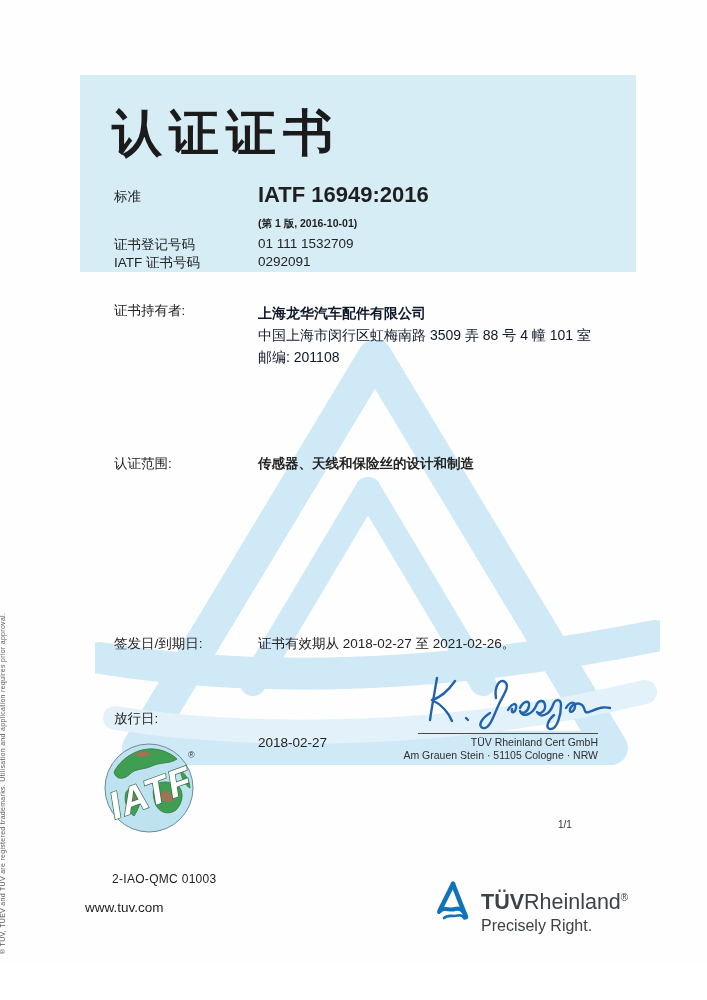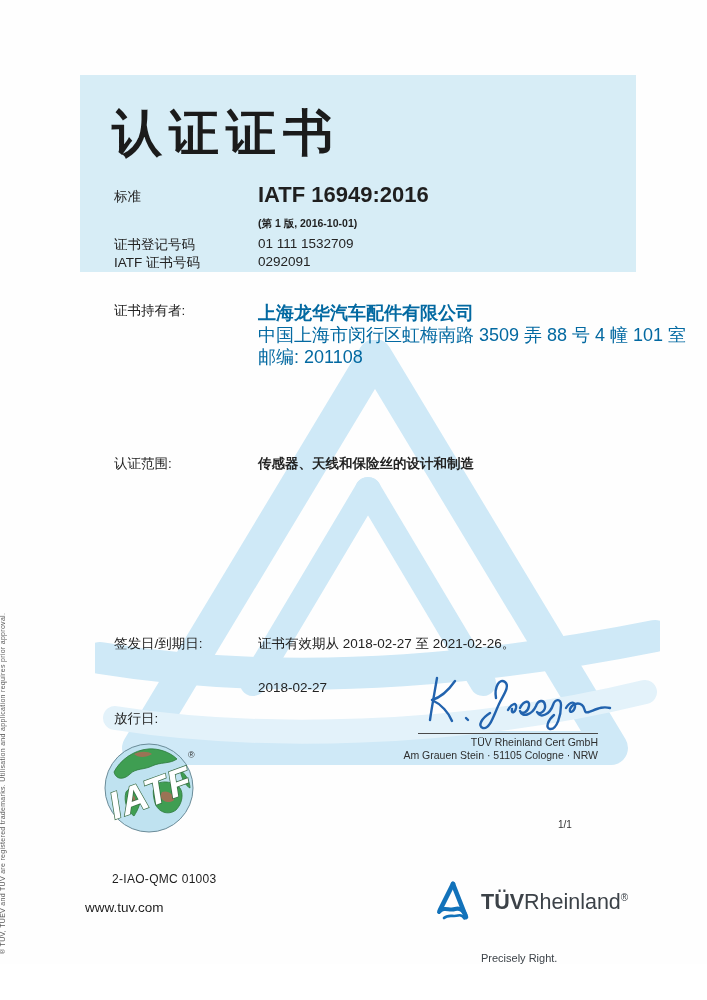--- a/index.html
+++ b/index.html
@@ -37,21 +37,21 @@
     font-size:50px;font-weight:700;letter-spacing:7px;color:#1b1b1b;
   }
 
   .lbl{position:absolute;left:114px;font-size:13.5px;color:#232323;}
   .val{position:absolute;left:258px;font-size:13.5px;color:#232323;}
   .bold{font-weight:700;}
 
   .std-value{position:absolute;left:258px;top:182px;font-size:22px;font-weight:700;color:#1f1f1f;}
   .std-edition{position:absolute;left:258px;top:209px;font-size:10.5px;font-weight:700;color:#1f1f1f;margin-top:8px;}
 
-  .holder-block{position:absolute;left:258px;top:302px;font-size:18px;line-height:22px;color:#0369a1;}
+  .holder-block{position:absolute;left:258px;top:302px;font-size:14px;line-height:22px;color:#0f172a;}
   .statement{position:absolute;left:258px;top:580px;font-size:13.5px;color:#232323;}
 
   
   .sig-svg{position:absolute;left:420px;top:668px;}
   .sig-line{position:absolute;left:418px;top:733px;width:180px;border-top:1.4px solid #4a4a4a;}
   .sig-text{
     position:absolute;left:400px;top:736px;width:198px;
     text-align:right;font-size:10.5px;line-height:12.5px;color:#2e2e2e;
   }
 
@@ -61,21 +61,21 @@
 
   .page-number{position:absolute;left:558px;top:819px;font-size:10px;color:#333;}
 
   
   .website{position:absolute;left:85px;top:900px;font-size:13.5px;color:#1d1d1d;}
   .brand-svg{position:absolute;left:436px;top:881px;}
   .brand-text{position:absolute;left:481px;top:890px;font-size:21.5px;color:#3c4248;white-space:nowrap;}
   .brand-text .b{font-weight:700;}
   .brand-text .r{font-weight:400;}
   .brand-text sup{font-size:10px;}
-  .brand-tagline{position:absolute;left:481px;top:952px;font-size:11px;color:#3c4248;}
+  .brand-tagline{position:absolute;left:481px;top:917px;font-size:16px;color:#3c4248;}
 </style>
 </head>
 <body>
 
 <div class="page">
 
   <div class="side-note">® TÜV, TUEV and TUV are registered trademarks. Utilisation and application requires prior approval.</div>
 
   <svg class="watermark" width="565" height="440" viewBox="0 0 565 440">
     <g fill="none" stroke-linejoin="round" stroke-linecap="round" stroke="#cfe9f7">
@@ -112,21 +112,21 @@
     </div>
 
     <div class="lbl" style="top:455px">认证范围:</div>
     <div class="val bold" style="top:455px">传感器、天线和保险丝的设计和制造</div>
 
 
     <div class="lbl" style="top:635px">签发日/到期日:</div>
     <div class="val" style="top:635px">证书有效期从 2018-02-27 至 2021-02-26。</div>
 
     <div class="lbl" style="top:710px">放行日:</div>
-    <div class="val" style="top:680px">2018-02-27</div>
+    <div class="val" style="top:735px">2018-02-27</div>
 
     <svg class="sig-svg" width="195" height="68" viewBox="0 0 195 68">
       <g fill="none" stroke-width="2.4" stroke-linecap="round" stroke-linejoin="round" stroke="#2263ae">
         <path d="M17 10 C15 22 12 38 10 52"></path>
         <path d="M35 13 C28 23 19 30 12 32 C21 36 29 45 32 53"></path>
         <path d="M46 50 l2 2"></path>
         <path d="M76 30 C74 18 80 10 85 14 C90 18 84 26 80 34 C74 46 70 62 63 60 C57 58 62 50 70 45"></path>
         <path d="M88 42 C92 35 97 34 96 40 C95 45 91 46 92 41"></path>
         <path d="M100 40 C104 32 110 32 109 38 C108 44 102 47 100 43 C102 50 112 47 116 38 C118 32 124 31 125 37 C126 43 120 47 117 44 C121 51 130 46 133 37 C135 31 141 30 141 37 C141 47 137 62 130 61 C125 60 128 52 134 47"></path>
         <path d="M146 40 C150 33 156 33 155 39 C154 44 149 46 150 41 C152 36 158 34 162 37 C166 40 163 46 169 44 C177 41 182 38 190 40"></path>

